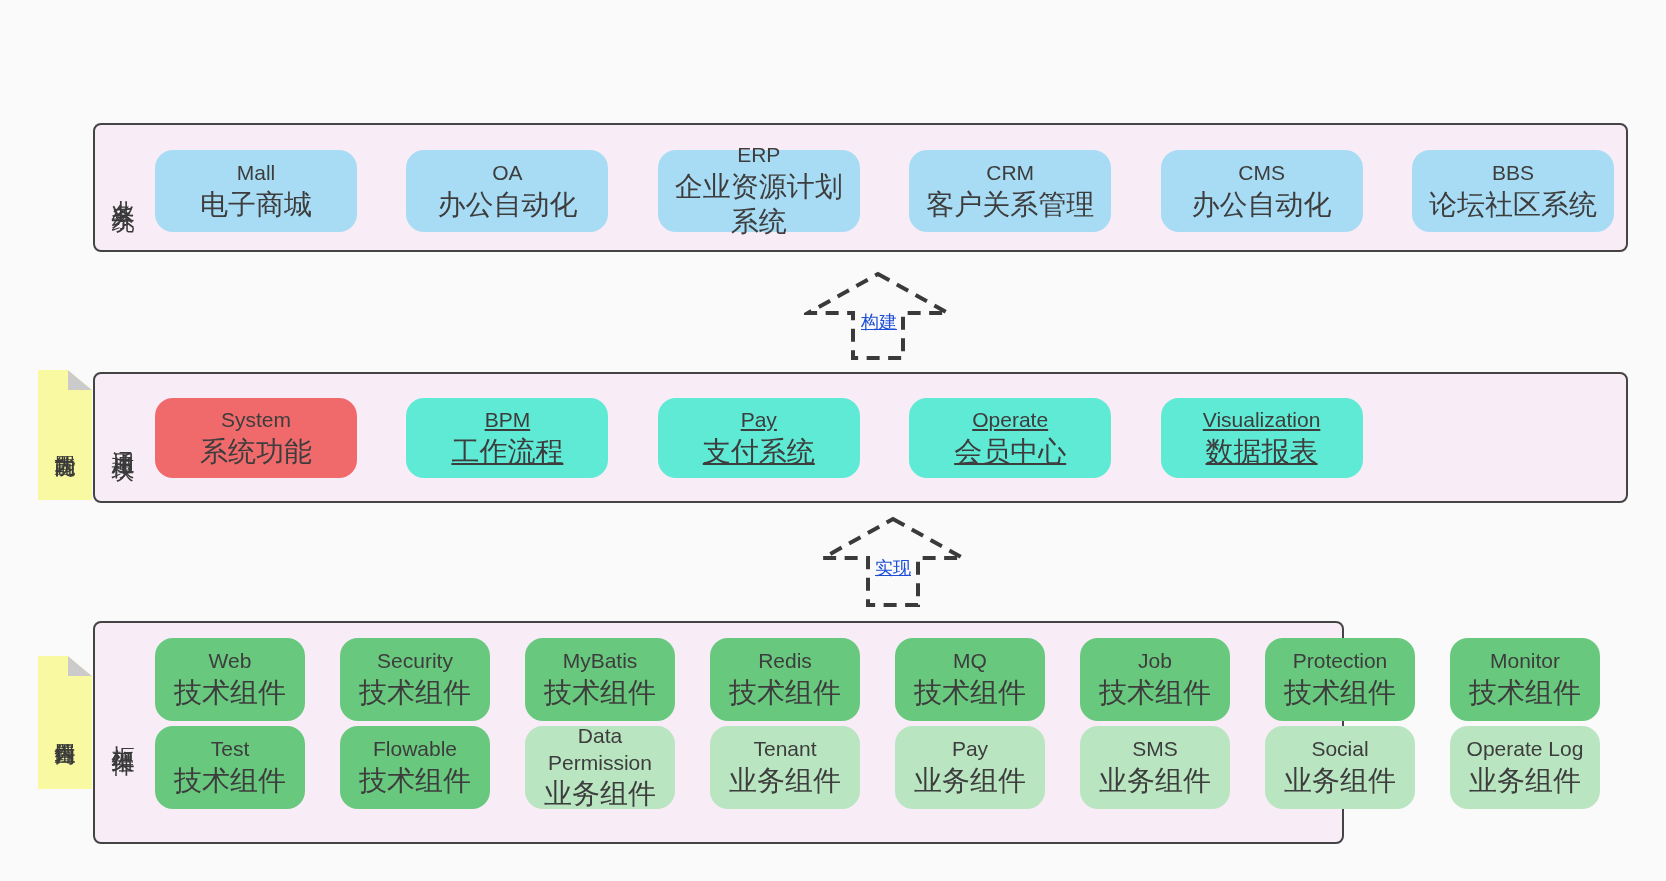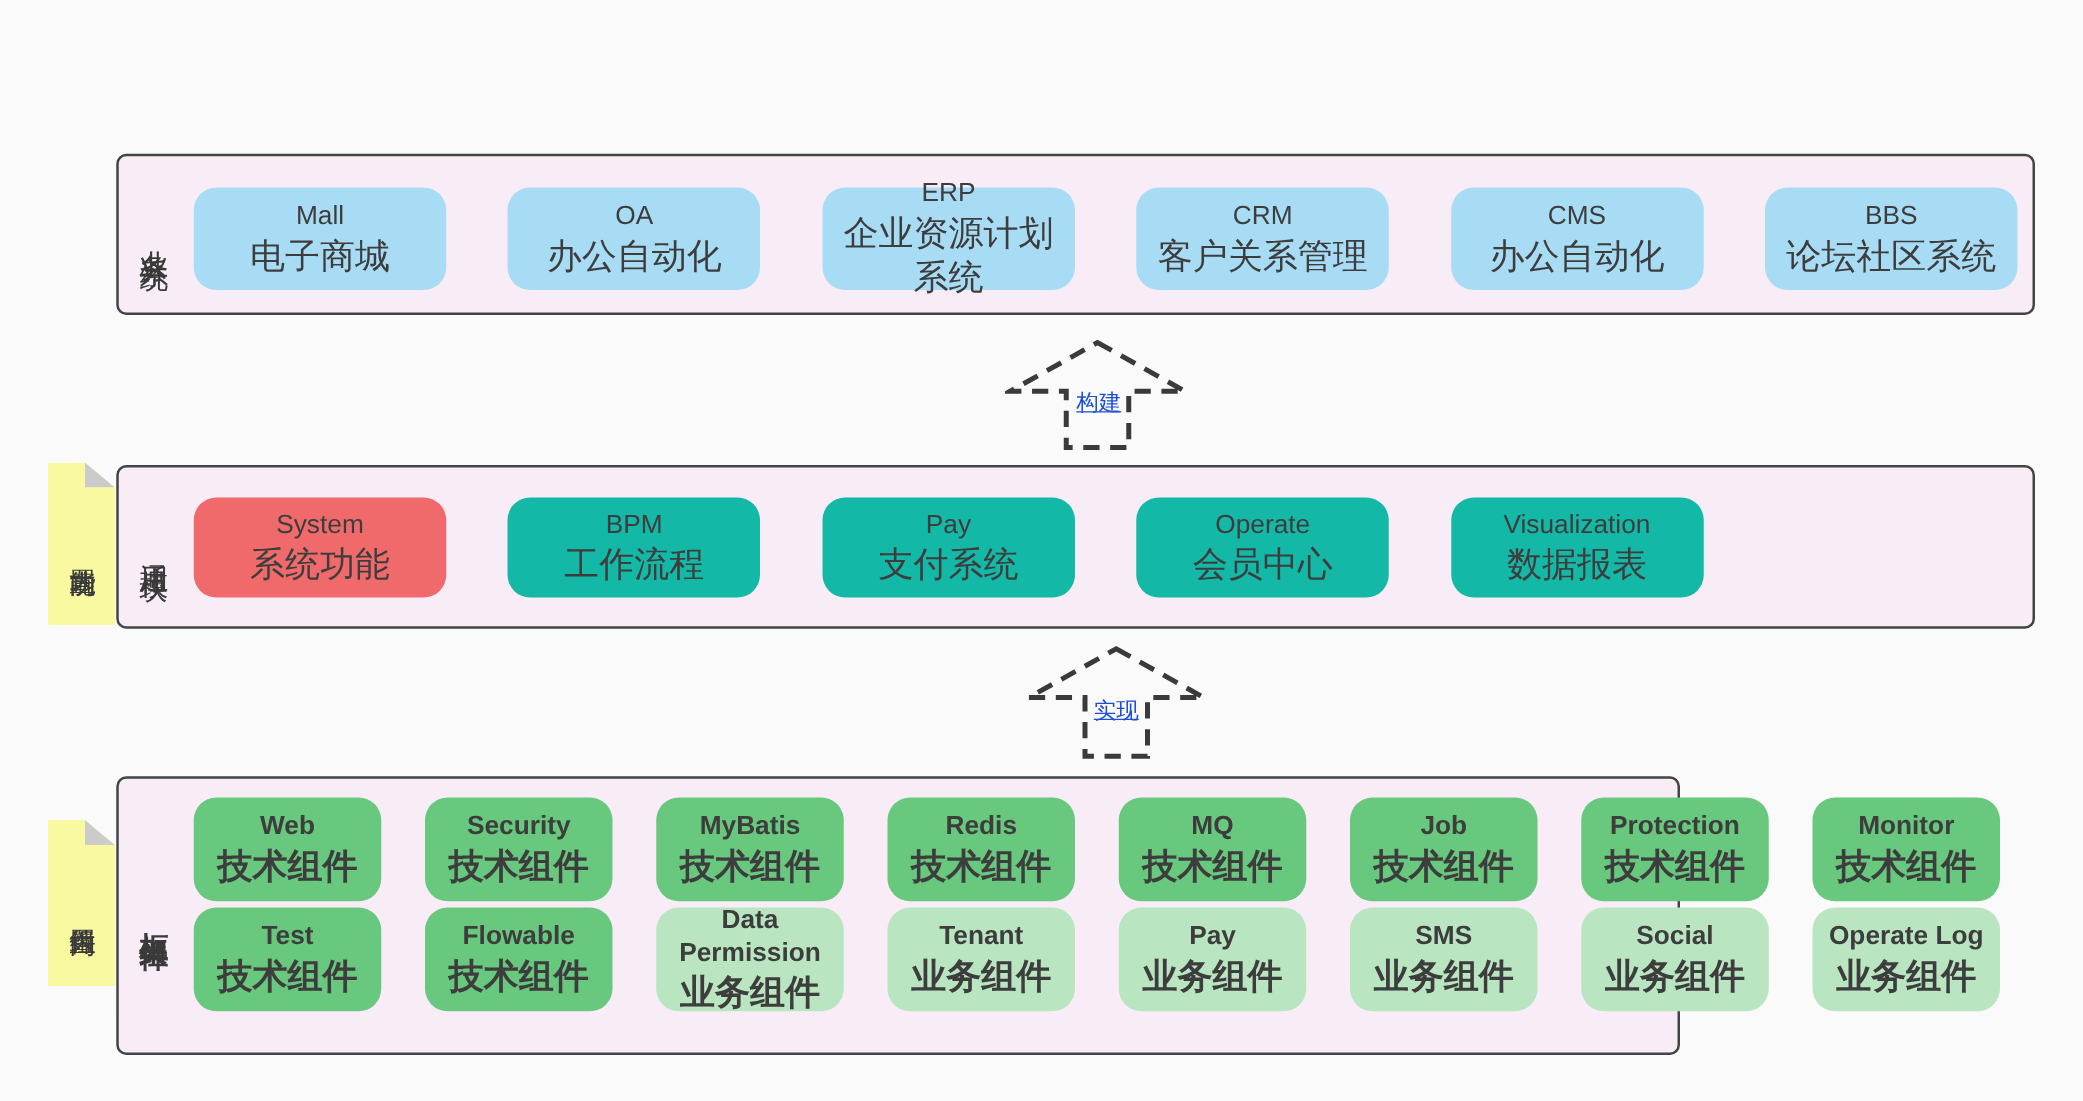--- a/index.html
+++ b/index.html
@@ -7,21 +7,21 @@
     position:relative;width:1666px;height:881px;background:#fafafa;
     font-family:"Liberation Sans",sans-serif;color:#3d3d3d;overflow:hidden;
   }
   
   .panel{
     position:absolute;box-sizing:border-box;background:#f8edf7;
     border:2px solid #444;border-radius:8px;z-index:2;
   }
   #panel-business{left:93px;top:123px;width:1535px;height:129px;}
   #panel-modules{left:93px;top:372px;width:1535px;height:131px;}
-  #panel-components{left:93px;top:621px;width:1251px;height:223px;font-weight:bold;}
+  #panel-components{left:93px;top:621px;width:1251px;height:223px;}
   .side-label{
     position:absolute;left:0;top:0;bottom:0;width:58px;
     display:flex;align-items:center;justify-content:center;
     writing-mode:vertical-rl;text-orientation:upright;
     font-size:23px;letter-spacing:3px;color:#3a3a3a;
   }
   .boxes{position:absolute;left:60px;display:flex;}
   #panel-business .boxes{top:25px;gap:49.4px;}
   #panel-modules  .boxes{top:24px;gap:49.4px;}
   #panel-components .boxes{gap:35px;}
@@ -32,21 +32,21 @@
     display:flex;flex-direction:column;align-items:center;justify-content:center;
     text-align:center;line-height:1.28;
   }
   .cols6 .box{width:202px;height:82px;}
   #panel-modules .box{height:80px;}
   .cols8 .box{width:150px;height:83px;}
   .box .t{font-size:21px;}
   .box .s{font-size:28px;}
   .v-blue{background:#a8dcf5;}
   .v-red{background:#f06a6c;}
-  .v-pink{background:#14b8a6;}
+  .v-pink{background:#5eead4;text-decoration:underline;}
   .v-green{background:#68c87d;}
   .v-lightgreen{background:#b9e5c1;}
   
   .sticky{
     position:absolute;width:54px;background:#f9f9a2;z-index:1;
     clip-path:polygon(0 0,calc(100% - 24px) 0,100% 20px,100% 100%,0 100%);
     display:flex;align-items:center;justify-content:center;
   }
   #sticky-features{left:38px;top:370px;height:130px;}
   #sticky-components{left:38px;top:656px;height:133px;}

